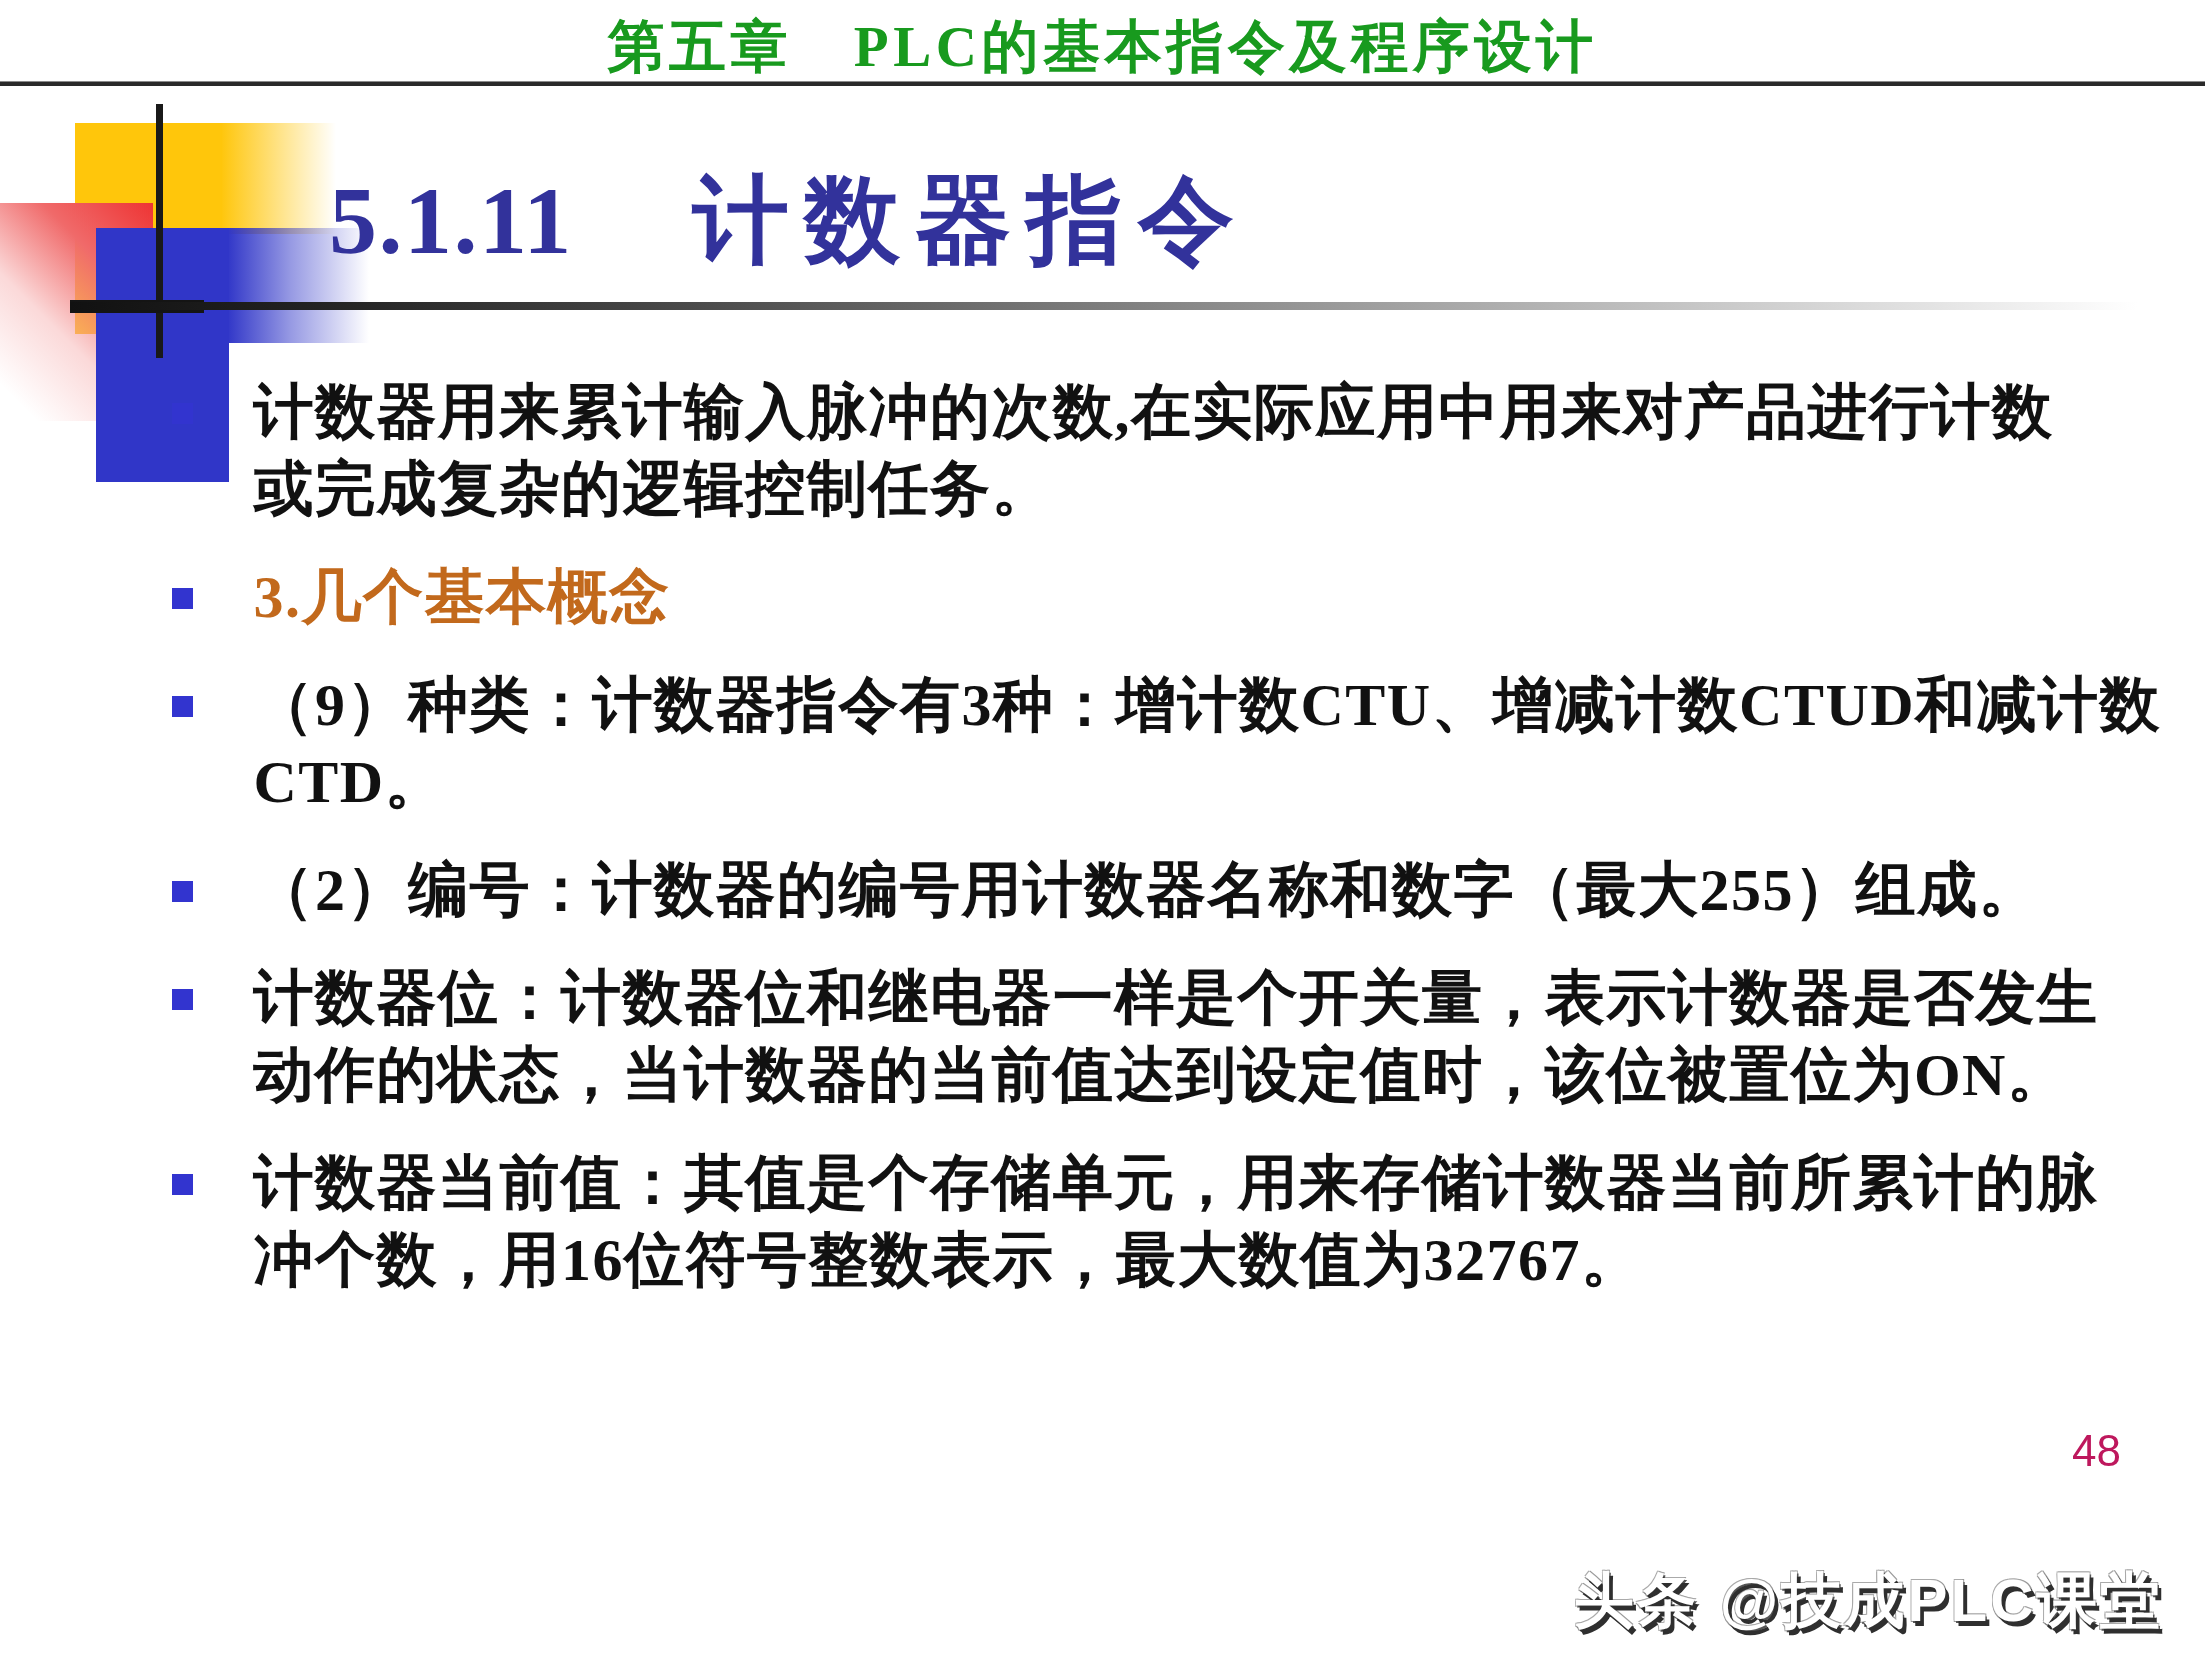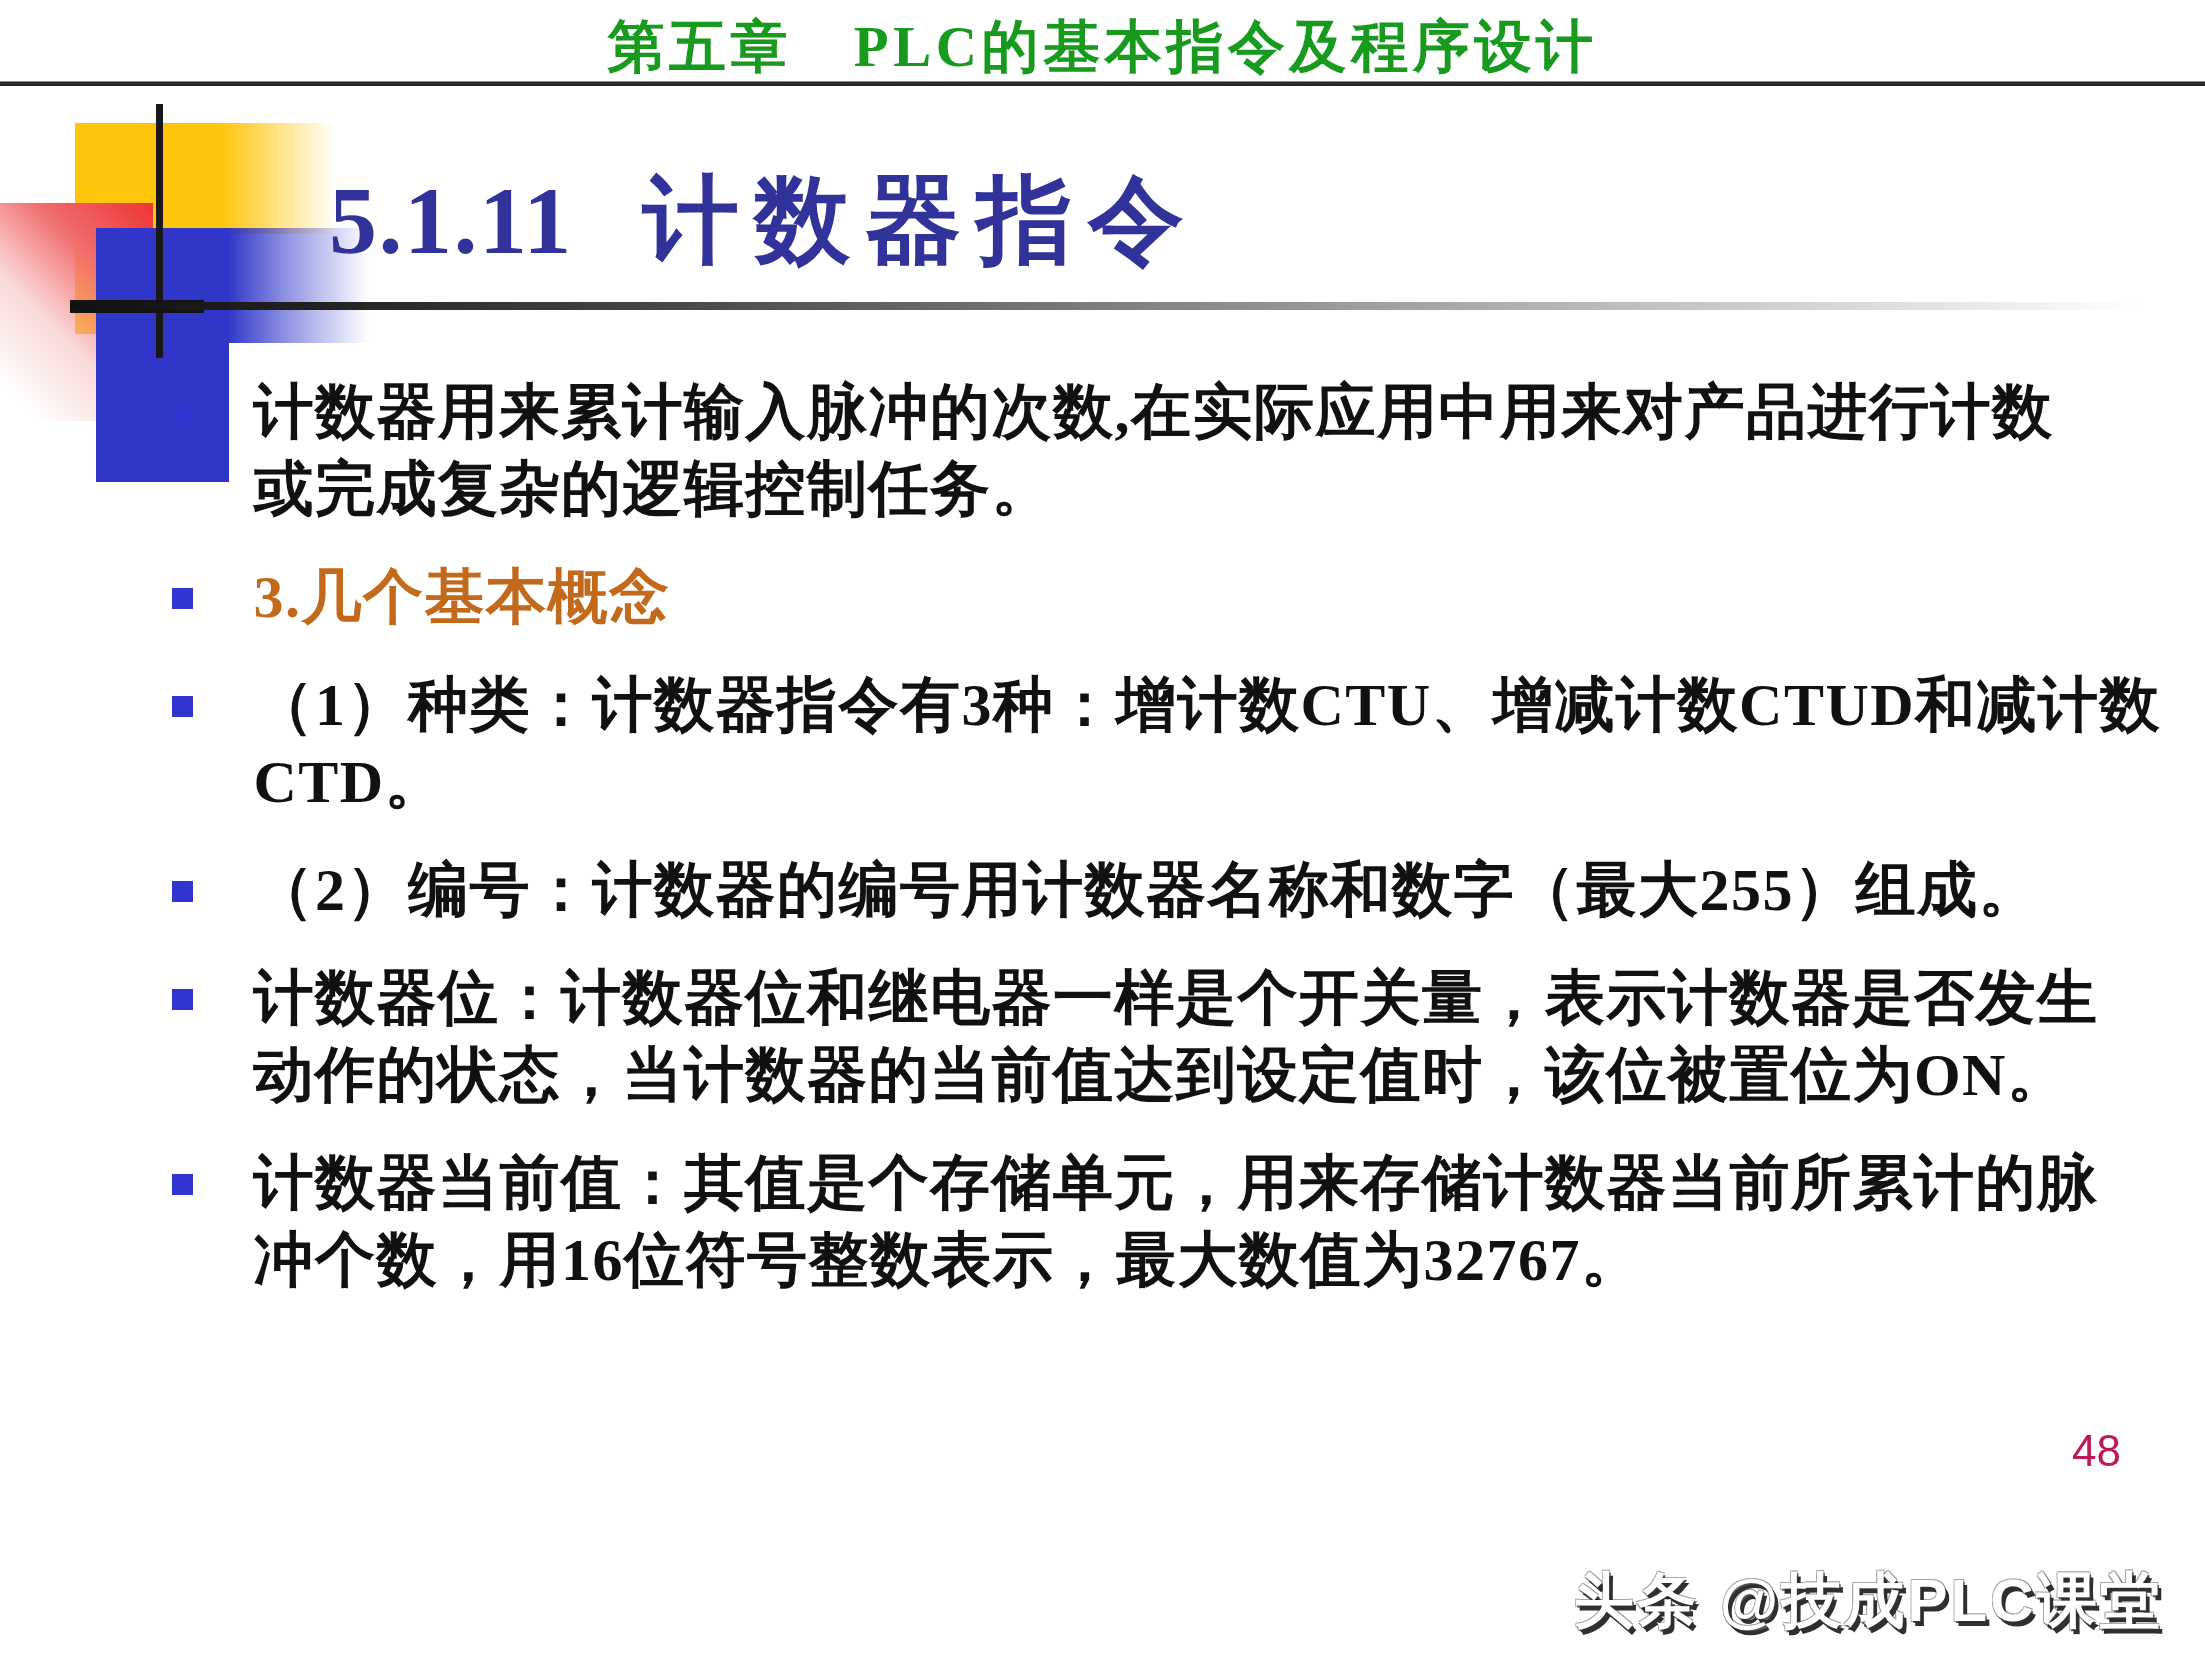--- a/index.html
+++ b/index.html
@@ -114,21 +114,21 @@
     font-size: 96px;
     font-weight: bold;
     color: #32329b;
     line-height: 107px;
     white-space: nowrap;
   }
   .section-title .num {
     letter-spacing: 1.5px;
   }
   .section-title .txt {
-    margin-left: 70px;
+    margin-left: 120px;
     letter-spacing: 15.3px;
   }
 
   
   .body-list {
     position: absolute;
     left: 172px;
     top: 374px;
     width: 2006px;
     list-style: none;
@@ -214,21 +214,21 @@
       <span class="bullet-marker"></span>
       <span class="bullet-text">计数器用来累计输入脉冲的次数,在实际应用中用来对产品进行计数
 或完成复杂的逻辑控制任务。</span>
     </li>
     <li>
       <span class="bullet-marker"></span>
       <span class="bullet-text highlight">3.几个基本概念</span>
     </li>
     <li>
       <span class="bullet-marker"></span>
-      <span class="bullet-text">（1）种类：计数器指令有3种：增计数CTU、增减计数CTUD和减计数
+      <span class="bullet-text">（9）种类：计数器指令有3种：增计数CTU、增减计数CTUD和减计数
 CTD。</span>
     </li>
     <li>
       <span class="bullet-marker"></span>
       <span class="bullet-text">（2）编号：计数器的编号用计数器名称和数字（最大255）组成。</span>
     </li>
     <li>
       <span class="bullet-marker"></span>
       <span class="bullet-text">计数器位：计数器位和继电器一样是个开关量，表示计数器是否发生
 动作的状态，当计数器的当前值达到设定值时，该位被置位为ON。</span>

